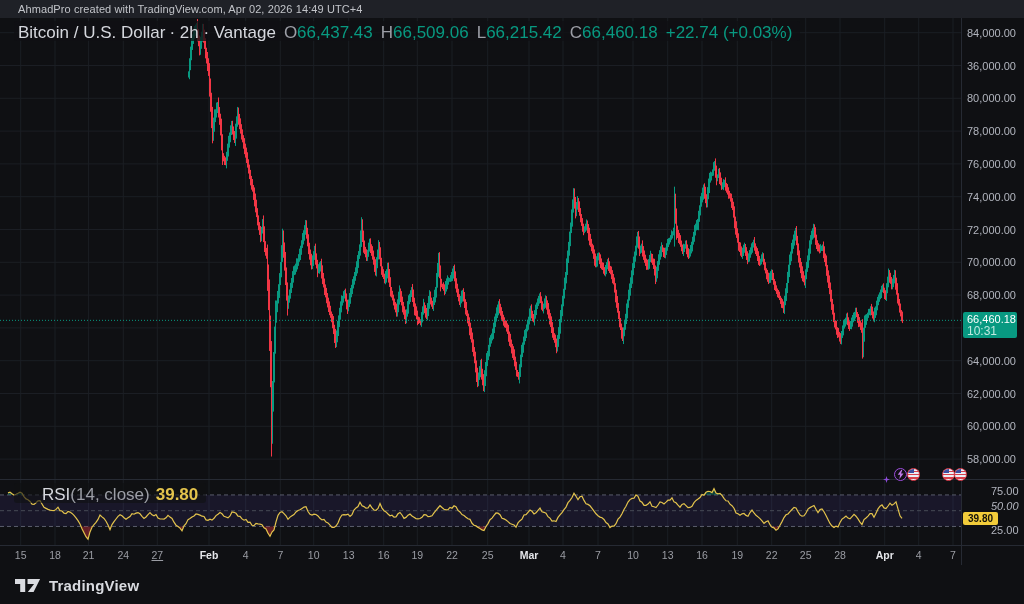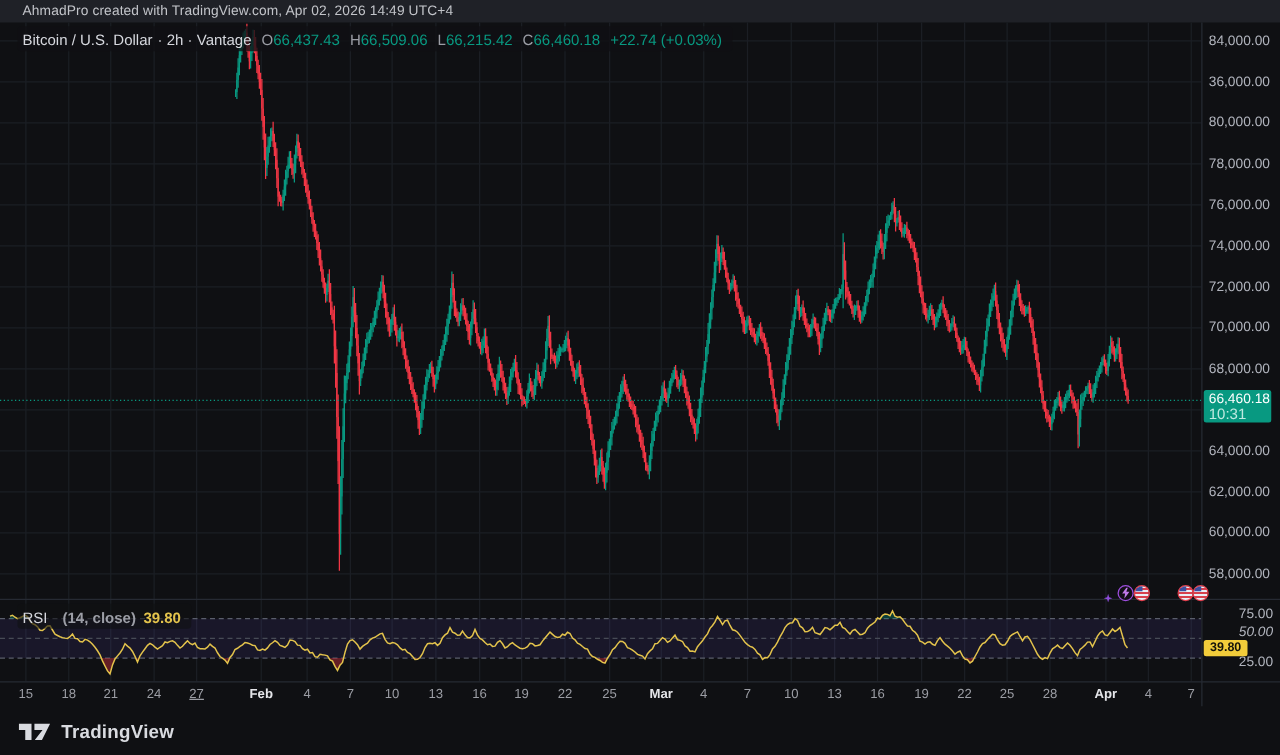--- a/index.html
+++ b/index.html
@@ -2,31 +2,31 @@
 <html><head>
 <meta charset="utf-8">
 <style>
   html,body{margin:0;padding:0;background:#0f1013;}
   .stage{position:relative;width:1024px;height:604px;background:#0f1013;overflow:hidden;
          font-family:"Liberation Sans","DejaVu Sans",sans-serif;}
   .topbar{position:absolute;left:0;top:0;width:1024px;height:18px;background:#1f2127;
           display:flex;align-items:center;}
   .topbar span{margin-left:18px;font-size:11px;color:#c2c4c9;letter-spacing:.1px;white-space:nowrap;}
   #chart-svg{position:absolute;left:0;top:0;}
-  .legend{position:absolute;left:14px;top:21px;height:16px;display:flex;align-items:flex-end;
-          font-size:12px;background:rgba(15,16,19,.78);padding:2px 8px 2px 4px;border-radius:3px;z-index:5;white-space:nowrap;}
+  .legend{position:absolute;left:14px;top:21px;height:16px;display:flex;align-items:flex-start;
+          font-size:17px;background:rgba(15,16,19,.78);padding:2px 8px 2px 4px;border-radius:3px;z-index:5;white-space:nowrap;}
   .legend .t{color:#d6d8de;}
   .legend .m{color:#d6d8de;margin-left:4px;}
   .legend .lbl{color:#9ct}
   .legend .lbl{color:#9c9ea6;margin-left:8px;}
   .legend .val{color:#089981;}
   .legend .chg{margin-left:8px;}
   .rsiL{top:483px;background:rgba(15,16,19,.6);}
-  .rsiL .t2{color:#d6d8de;}
-  .rsiL .m{color:#9c9ea6;margin-left:12px;font-weight:bold;}
+  .rsiL .t2{color:#d6d8de;margin-left:24px;}
+  .rsiL .m{color:#9c9ea6;margin-left:0;}
   .rsiL .rsiv{color:#e3c34c;margin-left:6px;font-weight:bold;}
   .paxis-label{position:absolute;left:967px;font-size:11px;color:#b2b5be;z-index:3;}
   .raxis-label{position:absolute;left:967px;font-size:11px;color:#b2b5be;z-index:3;margin-left:24px;}
   .taxis-label{position:absolute;top:549px;width:34px;margin-left:-17px;text-align:center;
                font-size:10.5px;color:#9b9da4;z-index:3;}
   .taxis-label.bold{color:#e4e5e9;font-weight:bold;}
   .pbadge{position:absolute;left:963px;width:54px;height:26px;border-radius:2px;z-index:6;
           display:flex;flex-direction:column;justify-content:center;padding-left:4px;box-sizing:border-box;}
   .pbadge .pv{font-size:11px;color:#fff;line-height:12px;}
   .pbadge .cd{font-size:12px;color:#bfe9e0;line-height:12px;}

